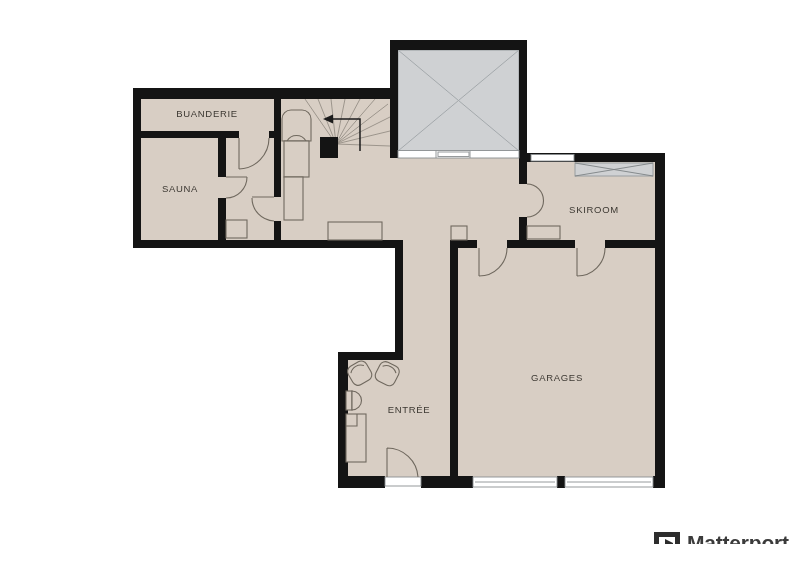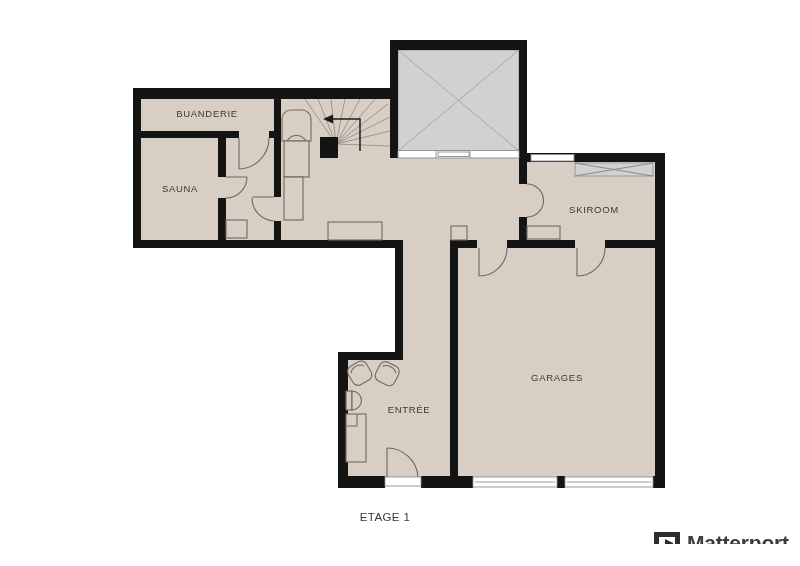--- a/index.html
+++ b/index.html
@@ -146,21 +146,20 @@
     <g>
       <text class="room-label" x="207" y="117">BUANDERIE</text>
       <text class="room-label" x="180" y="192">SAUNA</text>
       <text class="room-label" x="594" y="213">SKIROOM</text>
       <text class="room-label" x="557" y="381">GARAGES</text>
       <text class="room-label" x="409" y="413">ENTRÉE</text>
     </g>
   </svg>
 
   
-  <div class="floor-title">ETAGE 1</div>
   <div class="disclaimer">LES TAILLES ET DIMENSIONS SONT APPROXIMATIVES. LES DONNÉES RÉELLES PEUVENT VARIER.</div>
 
   <div class="logo">
     <svg width="28" height="28" viewBox="0 0 28 28">
       <path fill="#2d2d2d" fill-rule="evenodd" d="M1,1 H27 V27 H1 Z M6,6 V22 H22 V6 Z"></path>
       <polygon fill="#2d2d2d" points="12,8 20,12 20,21 12,16"></polygon>
       <polygon fill="#737373" points="6,15 12,18 12,22 6,22"></polygon>
     </svg>
     <span class="logo-text">Matterport</span>
   </div>

